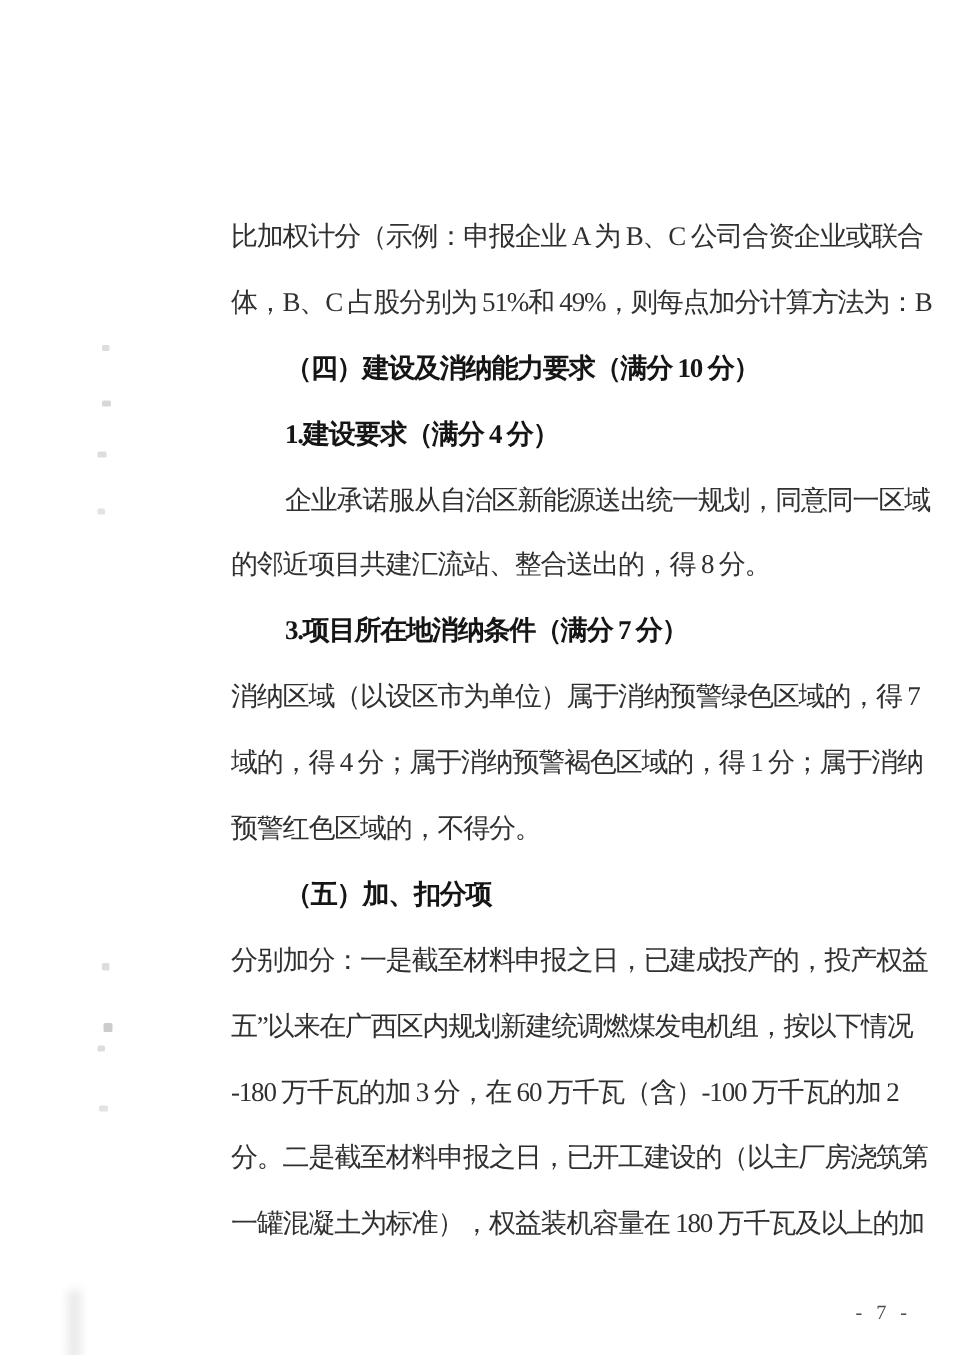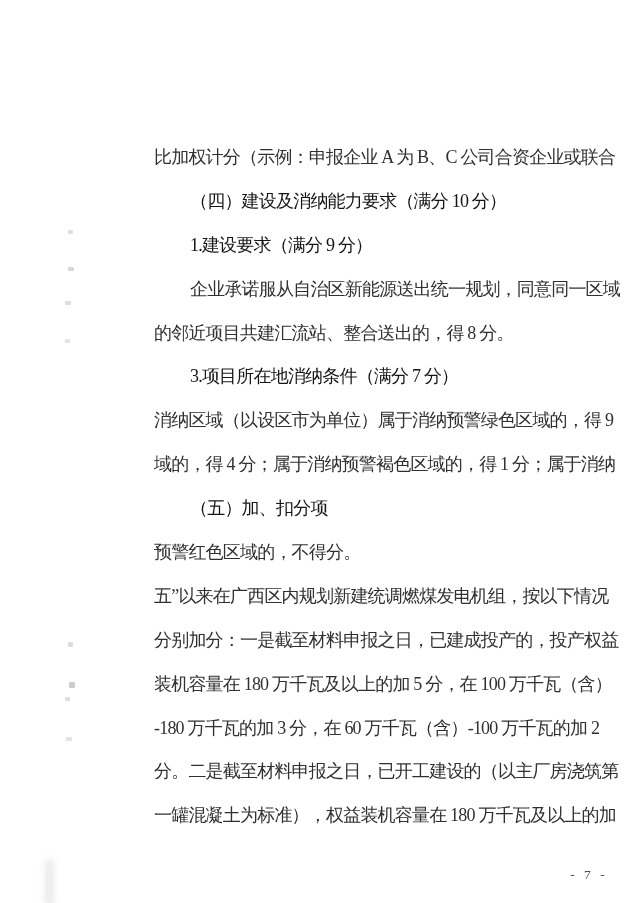--- a/index.html
+++ b/index.html
@@ -28,21 +28,21 @@
     color:var(--ink);
     font-size:18px;
     letter-spacing:-0.8px;
     line-height:31.9px;
   }
   .line{
     white-space:nowrap;
     height:31.9px;
   }
   .line.heading{
-    font-weight:normal;
+    font-weight:bold;
     color:var(--ink-heading);
   }
   .line.first-indent{
     text-indent:2em;
   }
   .page-number{
     position:absolute;
     left:505px;top:819px;
     width:72px;
     text-align:center;
@@ -63,32 +63,32 @@
     filter:blur(3px);
     opacity:.55;
   }
 </style>
 </head>
 <body>
 
 <div class="page">
   <div class="doc-text" id="doc-body">
       <div class="line body">比加权计分（示例：申报企业 A 为 B、C 公司合资企业或联合</div>
+      <div class="line body">体，B、C 占股分别为 51%和 49%，则每点加分计算方法为：B</div>
       <div class="line heading first-indent">（四）建设及消纳能力要求（满分 10 分）</div>
-      <div class="line heading first-indent">1.建设要求（满分 9 分）</div>
+      <div class="line heading first-indent">1.建设要求（满分 4 分）</div>
       <div class="line body first-indent">企业承诺服从自治区新能源送出统一规划，同意同一区域</div>
       <div class="line body">的邻近项目共建汇流站、整合送出的，得 8 分。</div>
       <div class="line heading first-indent">3.项目所在地消纳条件（满分 7 分）</div>
-      <div class="line body">消纳区域（以设区市为单位）属于消纳预警绿色区域的，得 9</div>
+      <div class="line body">消纳区域（以设区市为单位）属于消纳预警绿色区域的，得 7</div>
       <div class="line body">域的，得 4 分；属于消纳预警褐色区域的，得 1 分；属于消纳</div>
+      <div class="line body">预警红色区域的，不得分。</div>
       <div class="line heading first-indent">（五）加、扣分项</div>
-      <div class="line body">预警红色区域的，不得分。</div>
+      <div class="line body">分别加分：一是截至材料申报之日，已建成投产的，投产权益</div>
       <div class="line body">五”以来在广西区内规划新建统调燃煤发电机组，按以下情况</div>
-      <div class="line body">分别加分：一是截至材料申报之日，已建成投产的，投产权益</div>
-      <div class="line body">装机容量在 180 万千瓦及以上的加 5 分，在 100 万千瓦（含）</div>
       <div class="line body">-180 万千瓦的加 3 分，在 60 万千瓦（含）-100 万千瓦的加 2</div>
       <div class="line body">分。二是截至材料申报之日，已开工建设的（以主厂房浇筑第</div>
       <div class="line body">一罐混凝土为标准），权益装机容量在 180 万千瓦及以上的加</div>
     </div>
   <div class="page-number">- 7 -</div>
   <div id="speckles">
       <div class="speckle" style="left: 20px; top: 182px; width: 5px; height: 4px; opacity: 0.3;"></div>
       <div class="speckle" style="left: 20px; top: 219px; width: 6px; height: 4px; opacity: 0.35;"></div>
       <div class="speckle" style="left: 17px; top: 253px; width: 6px; height: 4px; opacity: 0.3;"></div>
       <div class="speckle" style="left: 17px; top: 291px; width: 5px; height: 4px; opacity: 0.25;"></div>

